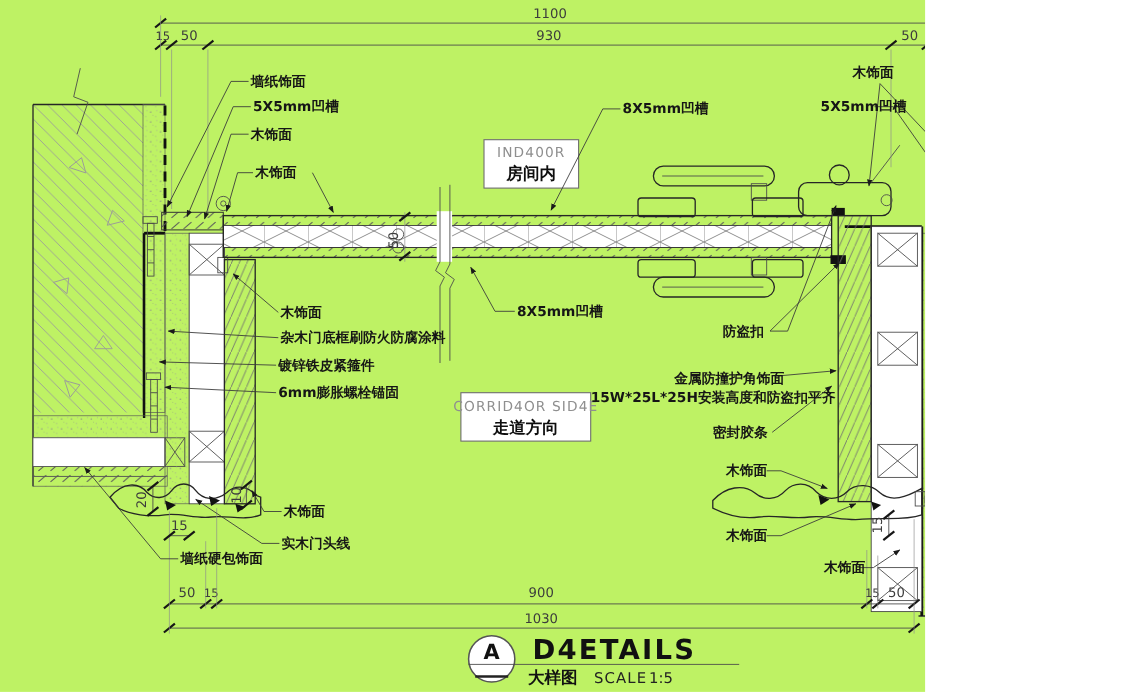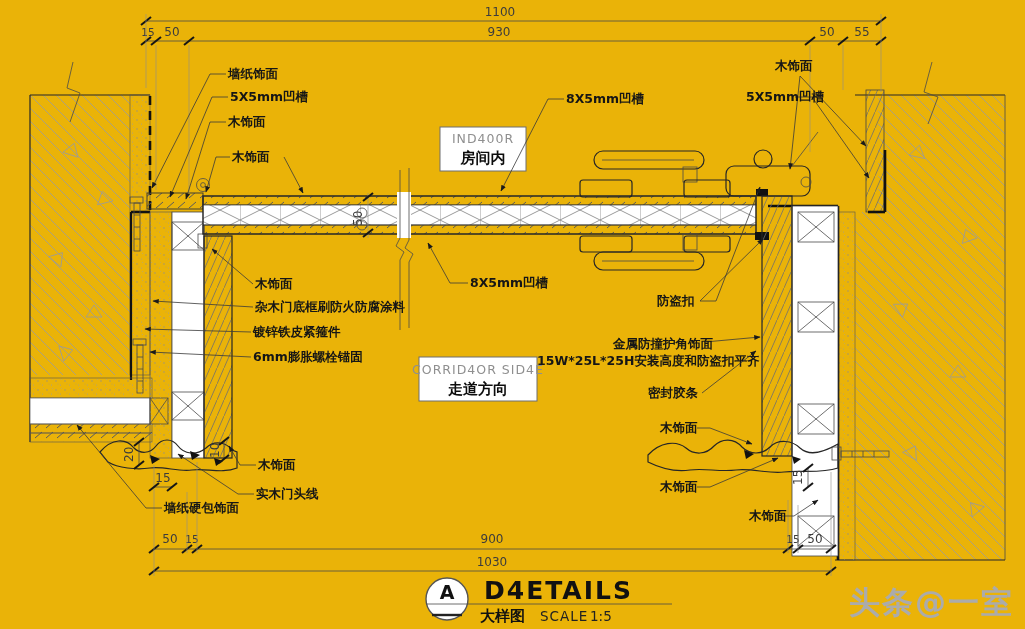--- a/index.html
+++ b/index.html
@@ -1,16 +1,16 @@
 <!DOCTYPE html>
 <html><head>
 <meta charset="utf-8">
 <style>
   html,body{margin:0;padding:0;background:#ffffff;}
-  #stage{position:relative;width:1025px;height:629px;background:#eab308;overflow:hidden;
+  #stage{position:relative;width:841px;height:629px;background:#bef264;overflow:hidden;
          font-family:"DejaVu Sans","Liberation Sans",sans-serif;}
   svg{display:block}
   text{font-family:"DejaVu Sans","Liberation Sans",sans-serif;}
   .lbl{font-size:12.5px;font-weight:600;fill:#161616;}
   .dim{font-size:12px;fill:#3c3c3c;}
   .dimsm{font-size:10.5px;fill:#3c3c3c;}
   .boxcode{font-size:12.5px;fill:#8f8f8f;letter-spacing:1px;}
   .boxname{font-size:15px;font-weight:700;fill:#0d0d0d;}
   .thin{stroke:#4a4a4a;stroke-width:0.8;fill:none;}
   .med{stroke:#262626;stroke-width:1.2;fill:none;}

